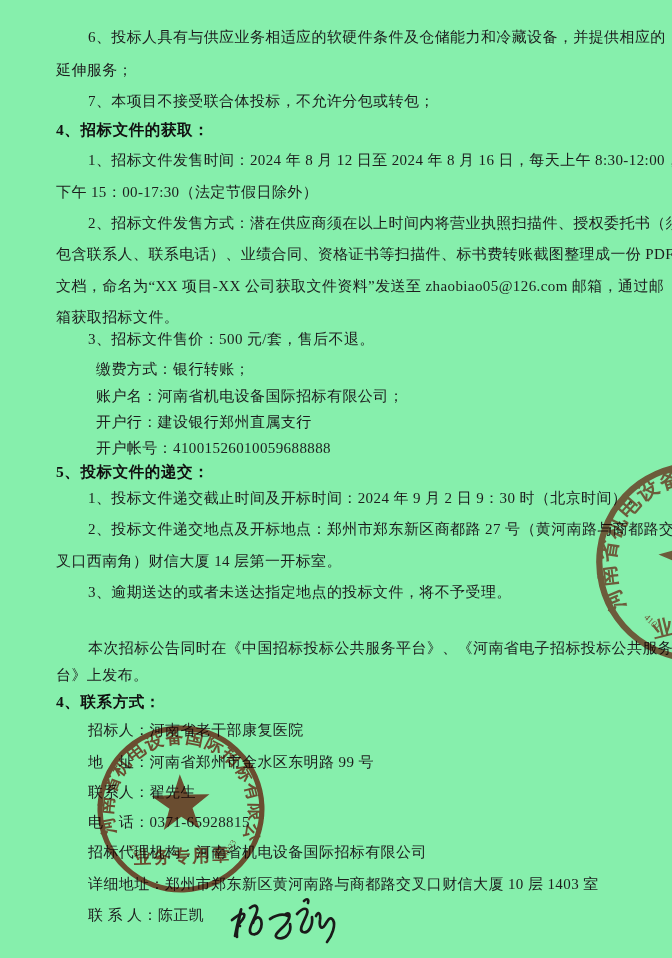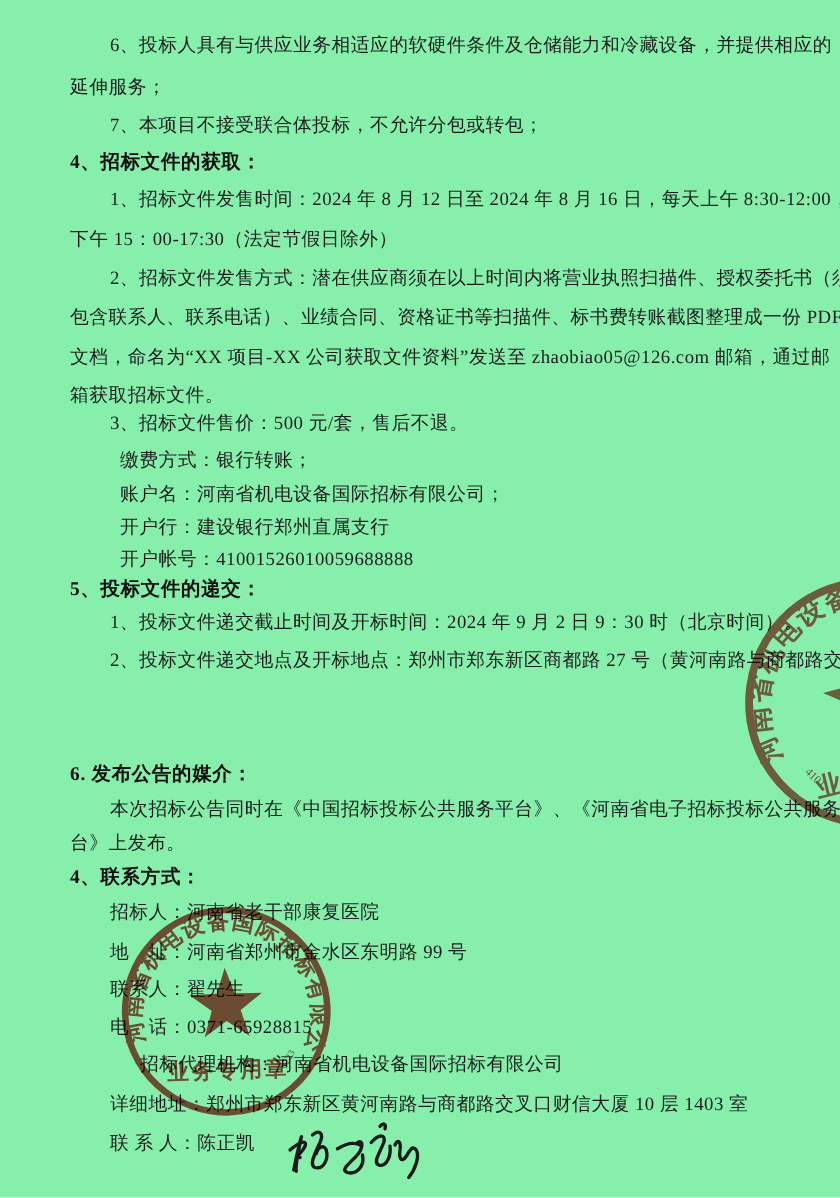--- a/index.html
+++ b/index.html
@@ -37,29 +37,30 @@
       <div class="line flush" style="top: 276px;">文档，命名为“XX 项目-XX 公司获取文件资料”发送至 zhaobiao05@126.com 邮箱，通过邮</div>
       <div class="line flush" style="top: 307px;">箱获取招标文件。</div>
       <div class="line indent" style="top: 329px;">3、招标文件售价：500 元/套，售后不退。</div>
       <div class="line sub" style="top: 359px;">缴费方式：银行转账；</div>
       <div class="line sub" style="top: 412px;">开户行：建设银行郑州直属支行</div>
       <div class="line sub" style="top: 386px;">账户名：河南省机电设备国际招标有限公司；</div>
       <div class="line sub" style="top: 438px;">开户帐号：41001526010059688888</div>
       <div class="line heading" style="top: 462px;">5、投标文件的递交：</div>
       <div class="line indent" style="top: 488px;">1、投标文件递交截止时间及开标时间：2024 年 9 月 2 日 9：30 时（北京时间）。</div>
       <div class="line indent" style="top: 519px;">2、投标文件递交地点及开标地点：郑州市郑东新区商都路 27 号（黄河南路与商都路交</div>
-      <div class="line heading" style="top: 610px;">6. 发布公告的媒介：</div>
+      <div class="line flush" style="top: 551px;">叉口西南角）财信大厦 14 层第一开标室。</div>
+      <div class="line indent" style="top: 582px;">3、逾期送达的或者未送达指定地点的投标文件，将不予受理。</div>
       <div class="line indent" style="top: 638px;">本次招标公告同时在《中国招标投标公共服务平台》、《河南省电子招标投标公共服务平</div>
       <div class="line flush" style="top: 665px;">台》上发布。</div>
       <div class="line heading" style="top: 692px;">4、联系方式：</div>
       <div class="line indent" style="top: 720px;">招标人：河南省老干部康复医院</div>
       <div class="line indent" style="top: 752px;">地　址：河南省郑州市金水区东明路 99 号</div>
       <div class="line indent" style="top: 782px;">联系人：翟先生</div>
       <div class="line indent" style="top: 812px;">电　话：0371-65928815</div>
-      <div class="line indent" style="top: 842px; margin-left: 24px;">招标代理机构：河南省机电设备国际招标有限公司</div>
+      <div class="line indent" style="top: 842px;">招标代理机构：河南省机电设备国际招标有限公司</div>
       <div class="line indent" style="top: 874px;">详细地址：郑州市郑东新区黄河南路与商都路交叉口财信大厦 10 层 1403 室</div>
       <div class="line indent" style="top: 905px;">联 系 人：陈正凯</div>
     </div>
 
   <svg width="0" height="0" style="position:absolute" aria-hidden="true">
     <defs>
       <g id="sealSym">
         <circle cx="100" cy="100" r="93" fill="none" stroke="#c23a2c" stroke-width="6"></circle>
         <path id="arcTop" d="M 27,133 A 79,79 0 1 1 173,133" fill="none"></path>
         <text font-size="20.5" letter-spacing="1.5" fill="#c23a2c" font-weight="700">

